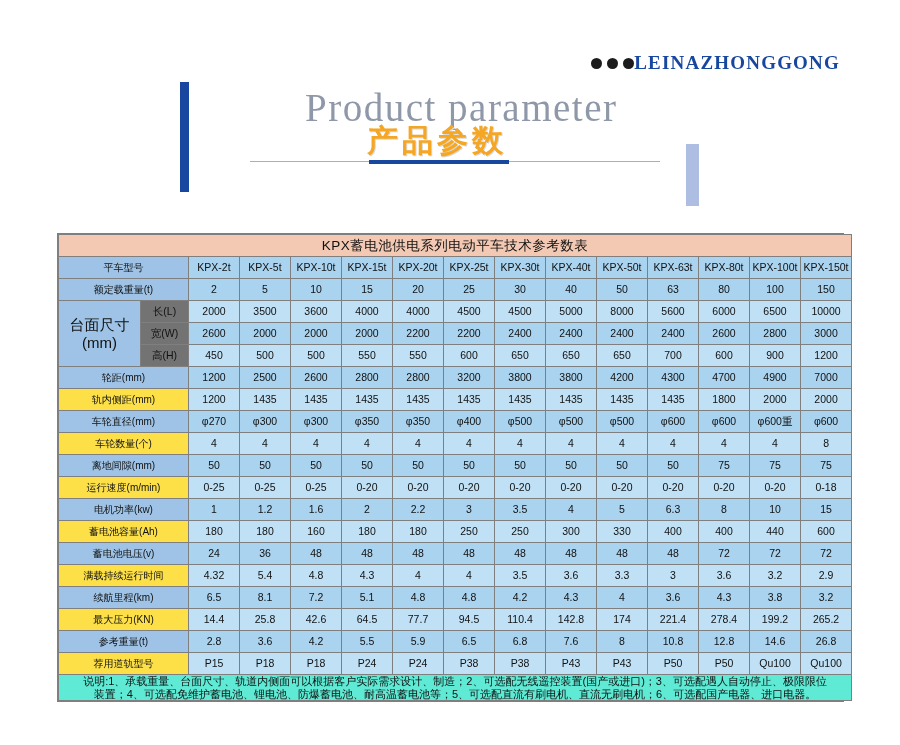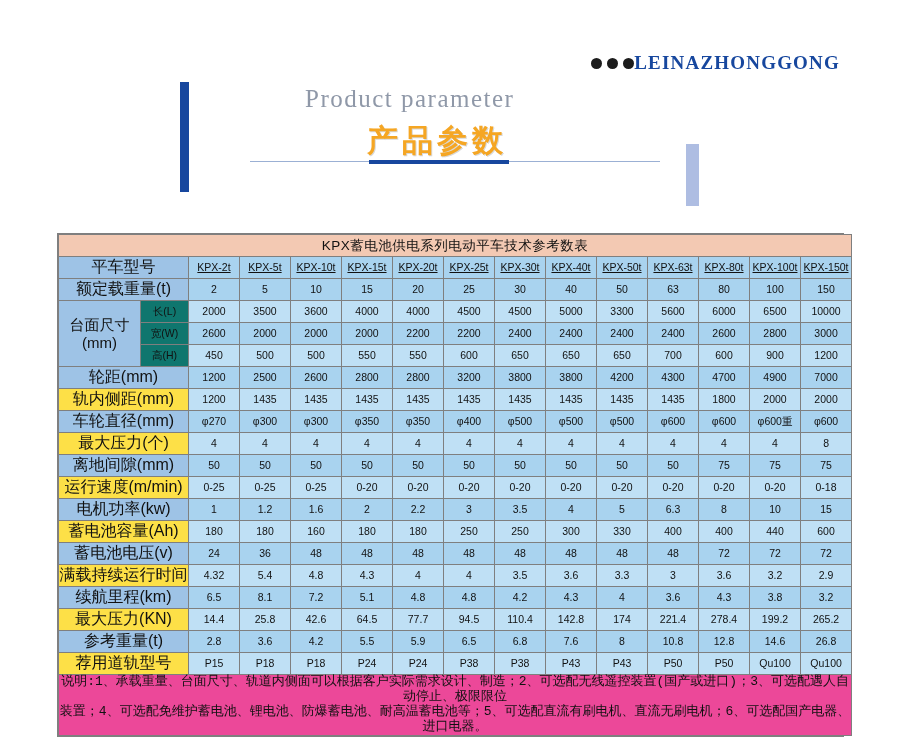--- a/index.html
+++ b/index.html
@@ -47,21 +47,21 @@
     letter-spacing: 1.2px;
     color: #17479e;
     font-weight: 700;
   }
 
   .title-en {
     position: absolute;
     left: 305px;
     top: 85px;
     font-family: "Liberation Serif", serif;
-    font-size: 25px;
+    font-size: 39px;
     color: #8f98a8;
     letter-spacing: 1.5px;
     white-space: nowrap;
   }
   .title-cn {
     position: absolute;
     left: 367px;
     top: 120px;
     font-family: "Liberation Sans", sans-serif;
     font-size: 31px;
@@ -133,49 +133,48 @@
   .caption-row td {
     background: #f3c9b3;
     height: 30px;
     font-size: 13.5px;
     font-weight: 700;
     color: #111;
     letter-spacing: 0.5px;
   }
   .label-cell {
     background: #9ec3e6;
-    font-size: 16px;
+    font-size: 10px;
     white-space: nowrap;
   }
   .data-cell {
     background: #a9d3ef;
   }
   tr.alt .label-cell { background: #fde047; }
   tr.alt .data-cell { background: #bfe0f5; }
   .group-label {
     background: #9ec3e6;
     font-size: 15px;
     line-height: 1.25;
   }
   .sub-label {
-    background: #0f766e;
+    background: #737373;
     font-size: 10.5px;
     white-space: nowrap;
   }
   .note-row td {
-    background: #ec4899;
+    background: #5eead4;
     text-align: left;
     padding: 6px 9px 7px 9px;
-    font-size: 13px;
+    font-size: 11px;
     line-height: 1.7;
     height: auto;
     color: #111;
-    font-family: Liberation Mono, monospace;
-  }
-  .nowrap { white-space: nowrap; text-decoration: underline; }
+  }
+  .nowrap { white-space: nowrap; }
 </style>
 </head>
 <body>
 
 <div class="header">
   <div class="bar-blue-dark"></div>
   <div class="bar-blue-light"></div>
 
   <div class="brand">
     <div class="brand-dots">
@@ -251,21 +250,21 @@
           <td class="group-label" rowspan="3">台面尺寸<br>(mm)</td>
           <td class="sub-label">长(L)</td>
           <td class="data-cell">2000</td>
           <td class="data-cell">3500</td>
           <td class="data-cell">3600</td>
           <td class="data-cell">4000</td>
           <td class="data-cell">4000</td>
           <td class="data-cell">4500</td>
           <td class="data-cell">4500</td>
           <td class="data-cell">5000</td>
-          <td class="data-cell">3300</td>
+          <td class="data-cell">8000</td>
           <td class="data-cell">5600</td>
           <td class="data-cell">6000</td>
           <td class="data-cell">6500</td>
           <td class="data-cell">10000</td>
         </tr>
         <tr>
           <td class="sub-label">宽(W)</td>
           <td class="data-cell">2600</td>
           <td class="data-cell">2000</td>
           <td class="data-cell">2000</td>
@@ -338,21 +337,21 @@
           <td class="data-cell">φ400</td>
           <td class="data-cell">φ500</td>
           <td class="data-cell">φ500</td>
           <td class="data-cell">φ500</td>
           <td class="data-cell">φ600</td>
           <td class="data-cell">φ600</td>
           <td class="data-cell">φ600重</td>
           <td class="data-cell">φ600</td>
         </tr>
         <tr class="alt">
-          <td class="label-cell" colspan="2">最大压力(个)</td>
+          <td class="label-cell" colspan="2">车轮数量(个)</td>
           <td class="data-cell">4</td>
           <td class="data-cell">4</td>
           <td class="data-cell">4</td>
           <td class="data-cell">4</td>
           <td class="data-cell">4</td>
           <td class="data-cell">4</td>
           <td class="data-cell">4</td>
           <td class="data-cell">4</td>
           <td class="data-cell">4</td>
           <td class="data-cell">4</td>

